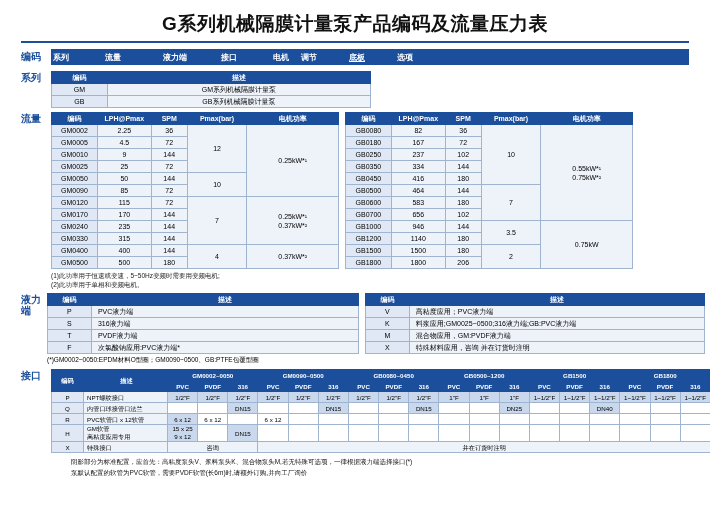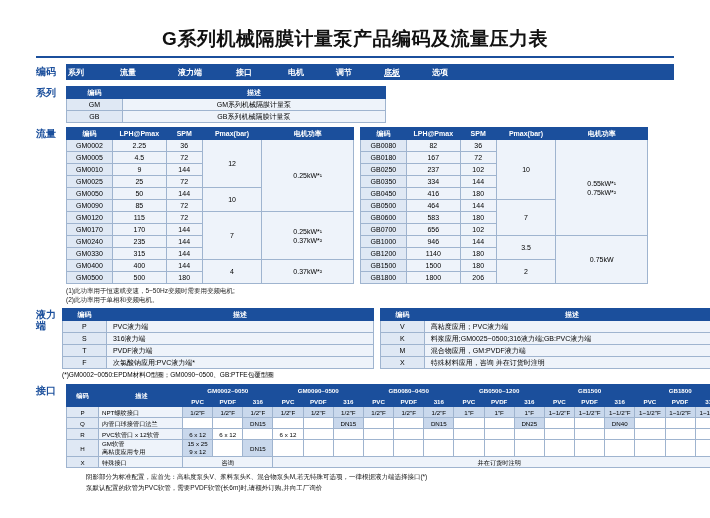--- a/index.html
+++ b/index.html
@@ -5,21 +5,21 @@
   * { box-sizing: border-box; }
   body {
     margin: 0;
     width: 710px;
     height: 518px;
     background: #fff;
     font-family: "Liberation Sans", sans-serif;
     font-size: 7px;
     color: #000;
   }
-  .page { position: relative; width: 710px; height: 518px; padding: 18px; border-radius: 12px; }
+  .page { position: relative; width: 710px; height: 518px; padding: 3px; border-radius: 12px; }
 
   
   .title-wrap {
     text-align: center;
     padding: 8px 0 4px 0;
   }
   .title {
     font-size: 19px;
     font-weight: bold;
     letter-spacing: 0.5px;
@@ -88,21 +88,21 @@
     display: flex;
     align-items: center;
     height: 16px;
     padding-left: 2px;
   }
   .code-bar span { display: inline-block; }
   .cb1 { width: 52px; }
   .cb2 { width: 58px; }
   .cb3 { width: 58px; }
   .cb4 { width: 52px; }
-  .cb5 { width: 48px; }
+  .cb5 { width: 28px; }
   .cb6 { width: 48px; }
   .cb7 { width: 48px; text-decoration: underline; }
   .cb8 { width: 48px; }
 
   
   .series-table { width: 320px; }
   .series-table .c1 { width: 56px; }
   .series-table .c2 { width: 264px; }
 
   

